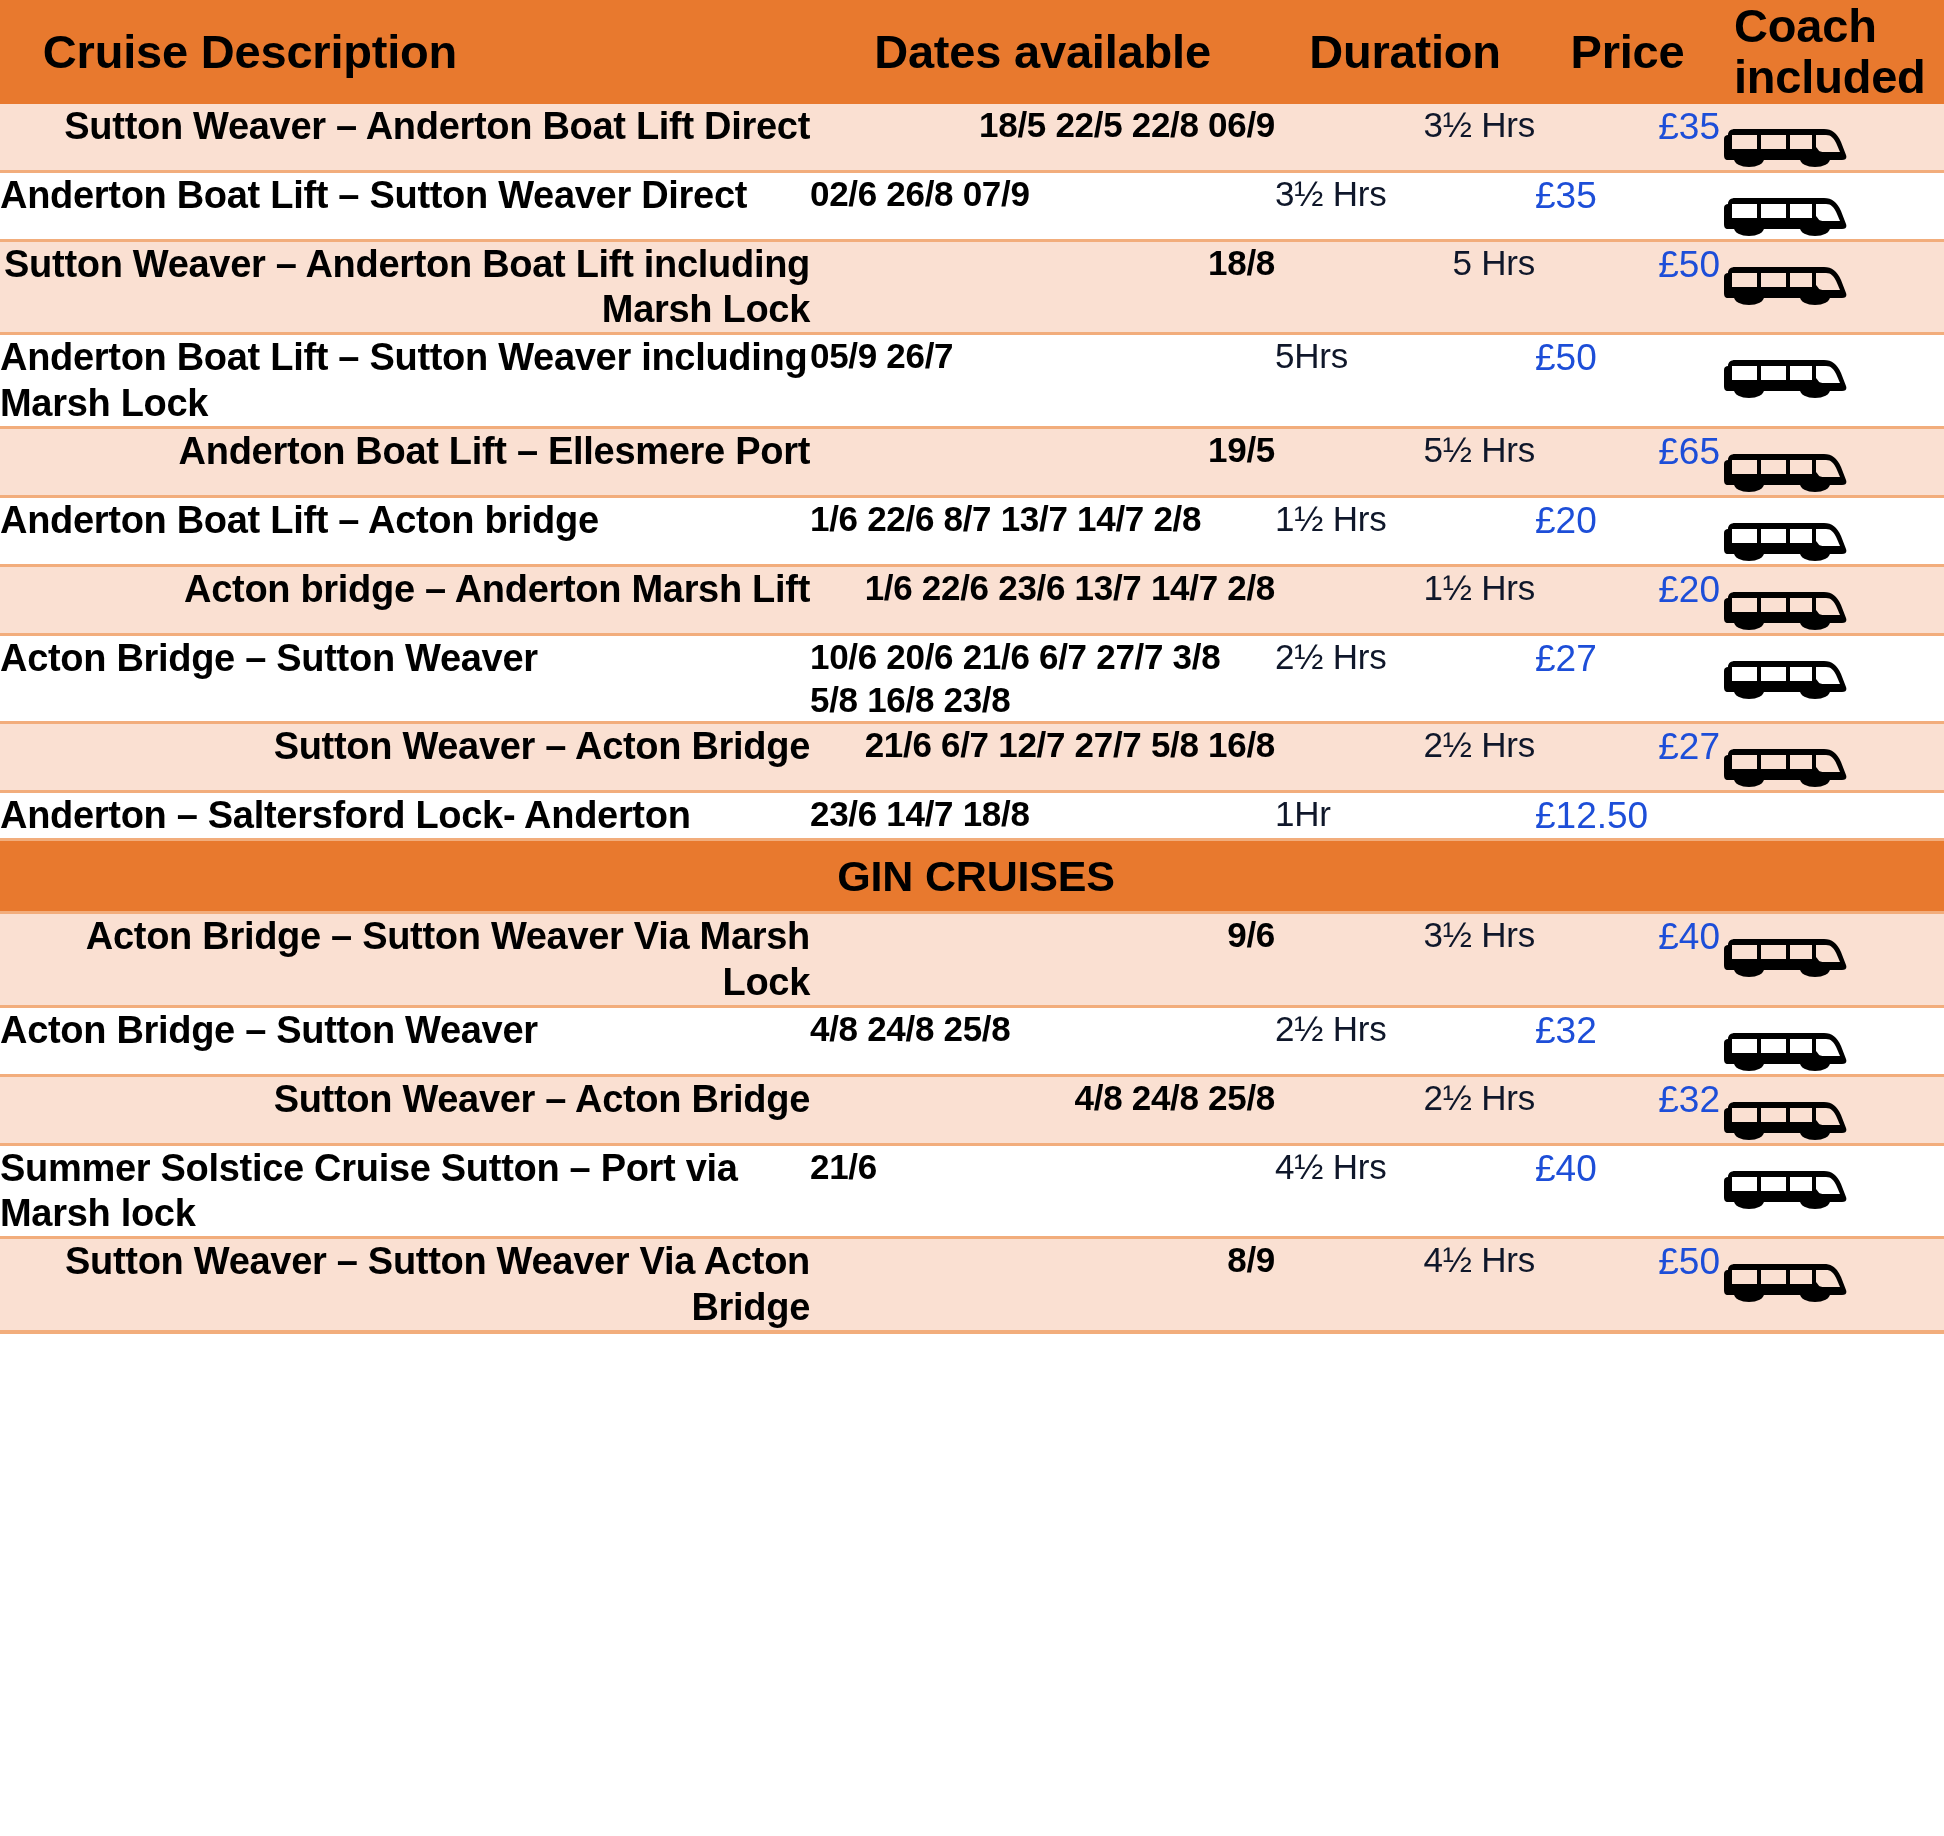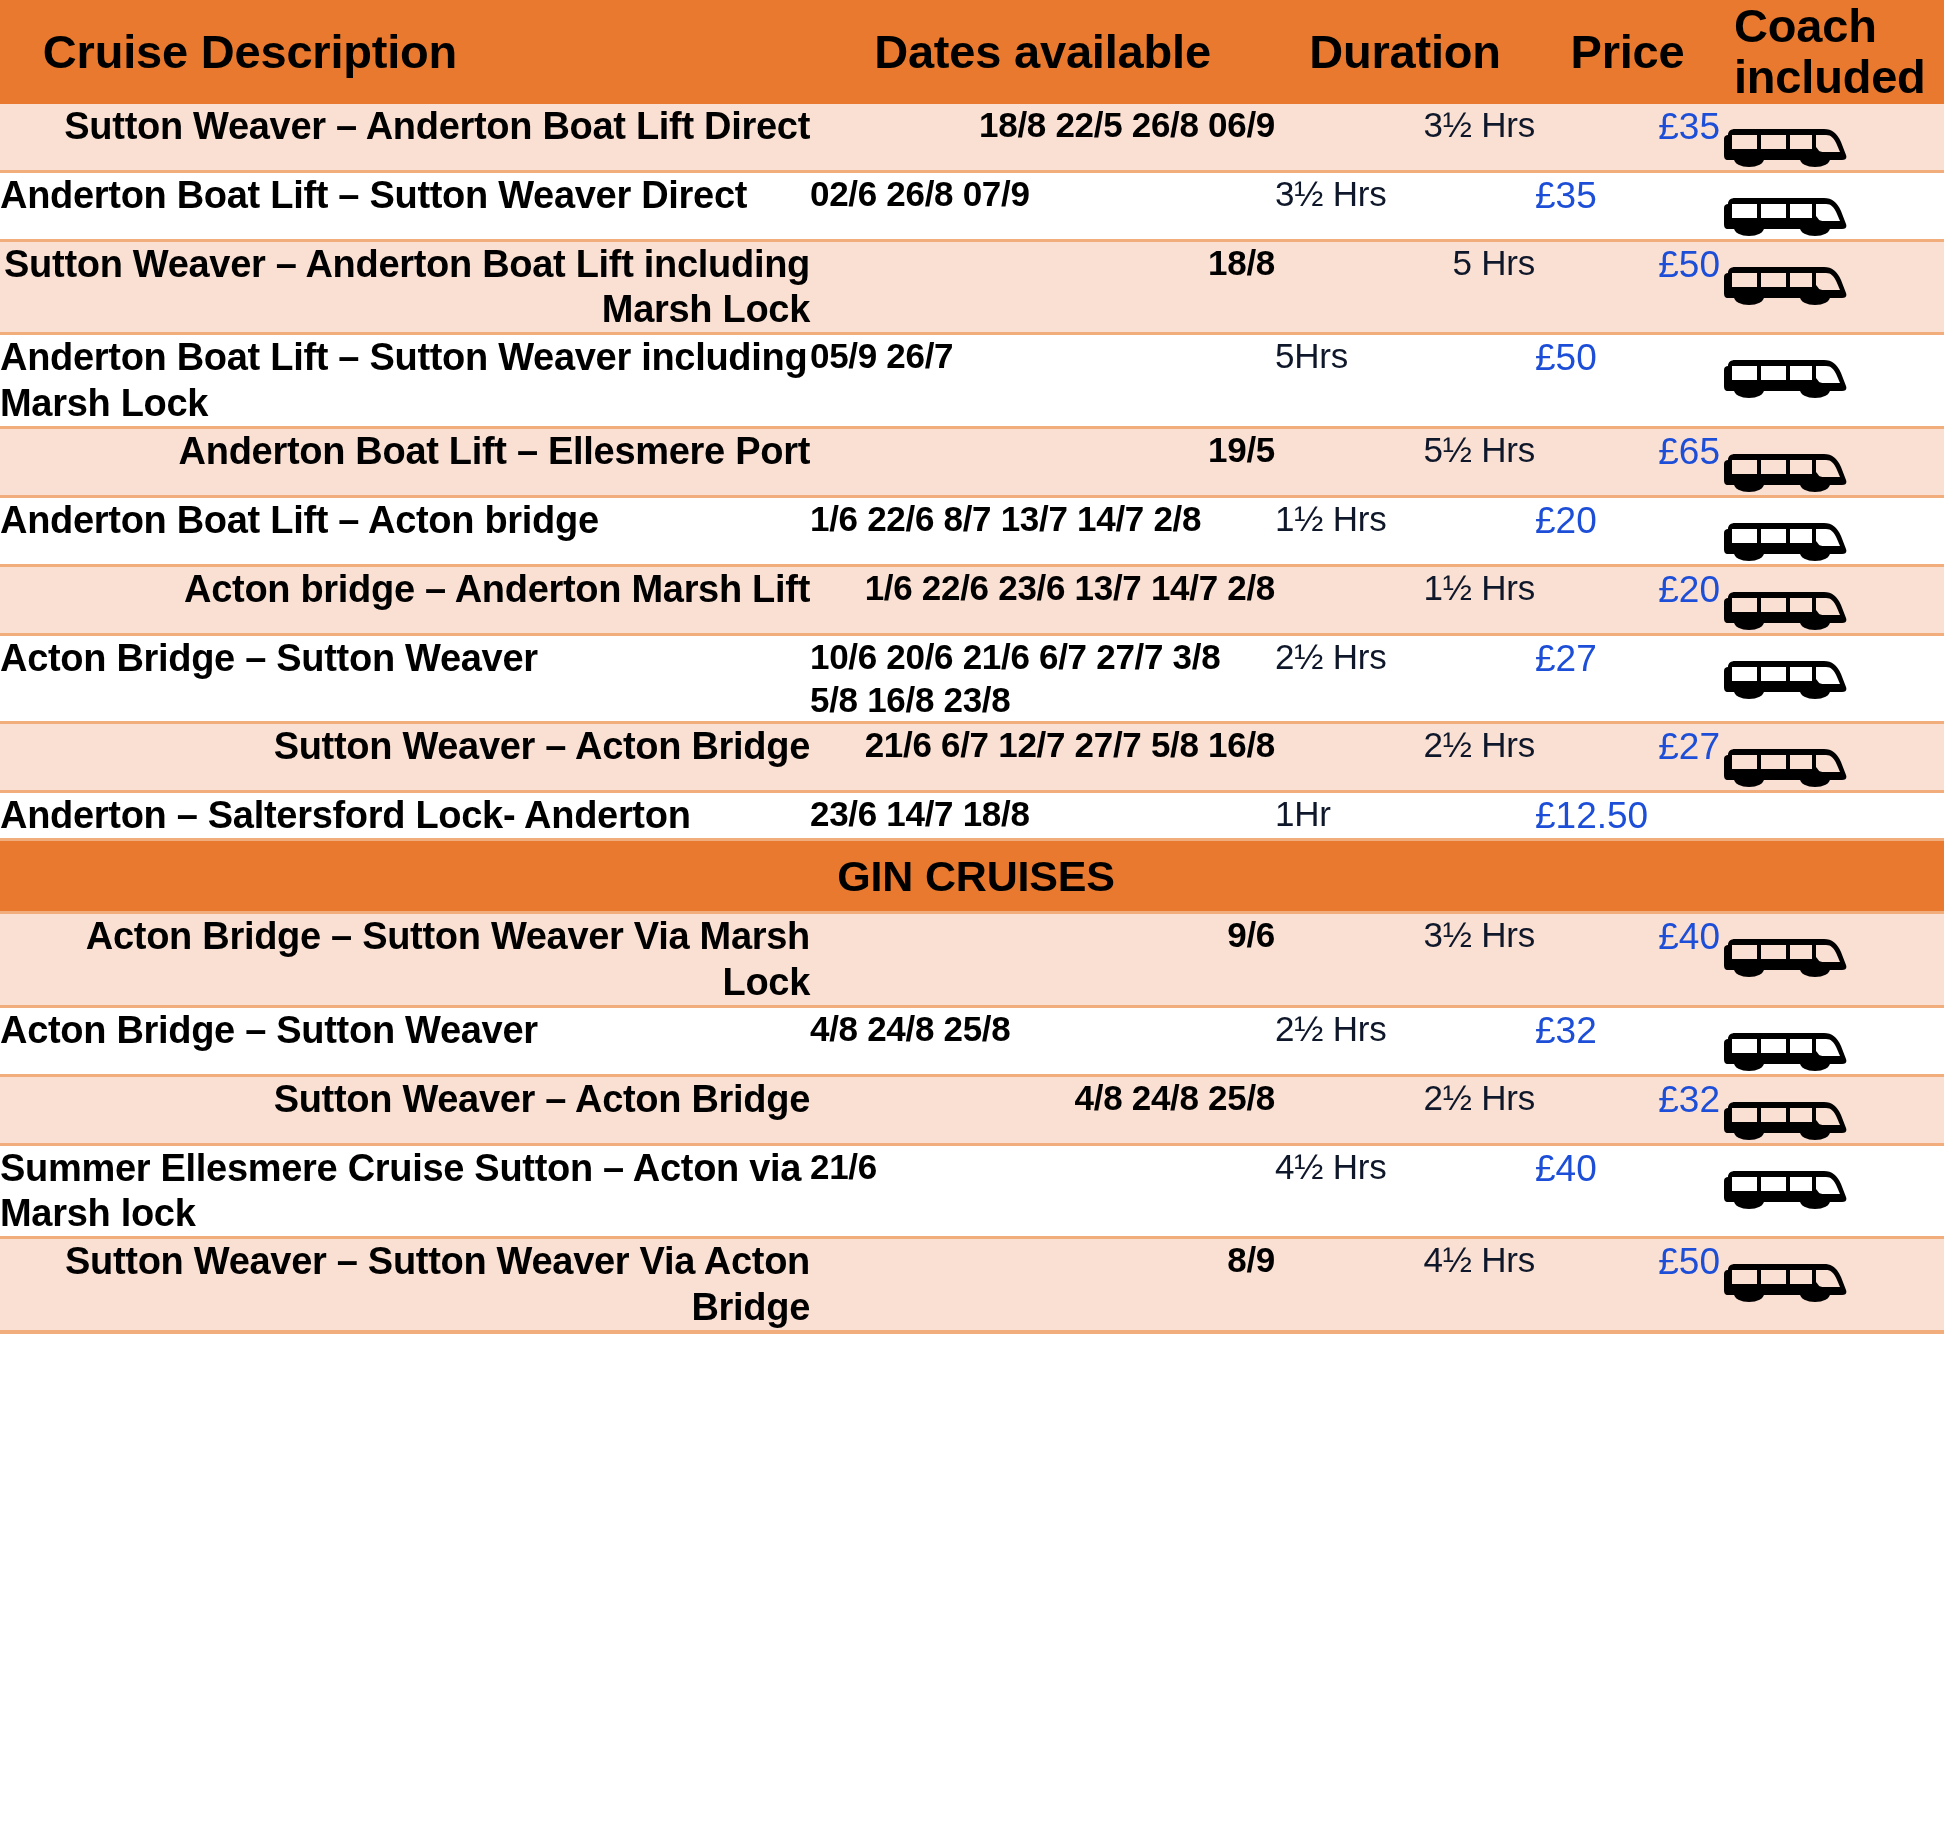--- a/index.html
+++ b/index.html
@@ -130,21 +130,21 @@
       <th class="h-desc">Cruise Description</th>
       <th class="h-dates">Dates available</th>
       <th class="h-dur">Duration</th>
       <th class="h-price">Price</th>
       <th class="h-coach">Coach included</th>
     </tr>
   </thead>
   <tbody id="tbody">
       <tr class="data-row shade">
         <td class="cell-desc">Sutton Weaver – Anderton Boat Lift Direct</td>
-        <td class="cell-dates">18/8 22/5 26/8 06/9</td>
+        <td class="cell-dates">18/5 22/5 22/8 06/9</td>
         <td class="cell-dur">3½ Hrs</td>
         <td class="cell-price">£35</td>
         <td class="cell-coach"><span class="coach-wrap"><svg width="132" height="48" viewBox="0 0 132 48" xmlns="http://www.w3.org/2000/svg">
               <path fill="#000000" d="M8 13 C8 9 11 7 15 7 L104 7 C112 7 117 11 121 20 L126 33 C127 36 126 38 122 38 L8 38 C5 38 4 36 4 33 L4 17 C4 14 6 13 8 13 Z"></path>
               <rect x="12" y="13" width="25" height="14" fill="#FAE0D2"></rect>
               <rect x="41" y="13" width="25" height="14" fill="#FAE0D2"></rect>
               <rect x="70" y="13" width="22" height="14" fill="#FAE0D2"></rect>
               <path fill="#FAE0D2" d="M96 13 L106 13 C111 13 114 16 117 23 L120 30 L100 30 L96 25 Z"></path>
               <ellipse cx="29" cy="37" rx="15" ry="8" fill="#000000"></ellipse>
               <ellipse cx="95" cy="37" rx="15" ry="8" fill="#000000"></ellipse>
@@ -321,21 +321,21 @@
               <path fill="#000000" d="M8 13 C8 9 11 7 15 7 L104 7 C112 7 117 11 121 20 L126 33 C127 36 126 38 122 38 L8 38 C5 38 4 36 4 33 L4 17 C4 14 6 13 8 13 Z"></path>
               <rect x="12" y="13" width="25" height="14" fill="#FAE0D2"></rect>
               <rect x="41" y="13" width="25" height="14" fill="#FAE0D2"></rect>
               <rect x="70" y="13" width="22" height="14" fill="#FAE0D2"></rect>
               <path fill="#FAE0D2" d="M96 13 L106 13 C111 13 114 16 117 23 L120 30 L100 30 L96 25 Z"></path>
               <ellipse cx="29" cy="37" rx="15" ry="8" fill="#000000"></ellipse>
               <ellipse cx="95" cy="37" rx="15" ry="8" fill="#000000"></ellipse>
             </svg></span></td>
       </tr>
       <tr class="data-row plain">
-        <td class="cell-desc">Summer Ellesmere Cruise Sutton – Acton via Marsh lock</td>
+        <td class="cell-desc">Summer Solstice Cruise Sutton – Port via Marsh lock</td>
         <td class="cell-dates">21/6</td>
         <td class="cell-dur">4½ Hrs</td>
         <td class="cell-price">£40</td>
         <td class="cell-coach"><span class="coach-wrap"><svg width="132" height="48" viewBox="0 0 132 48" xmlns="http://www.w3.org/2000/svg">
               <path fill="#000000" d="M8 13 C8 9 11 7 15 7 L104 7 C112 7 117 11 121 20 L126 33 C127 36 126 38 122 38 L8 38 C5 38 4 36 4 33 L4 17 C4 14 6 13 8 13 Z"></path>
               <rect x="12" y="13" width="25" height="14" fill="#FFFFFF"></rect>
               <rect x="41" y="13" width="25" height="14" fill="#FFFFFF"></rect>
               <rect x="70" y="13" width="22" height="14" fill="#FFFFFF"></rect>
               <path fill="#FFFFFF" d="M96 13 L106 13 C111 13 114 16 117 23 L120 30 L100 30 L96 25 Z"></path>
               <ellipse cx="29" cy="37" rx="15" ry="8" fill="#000000"></ellipse>

